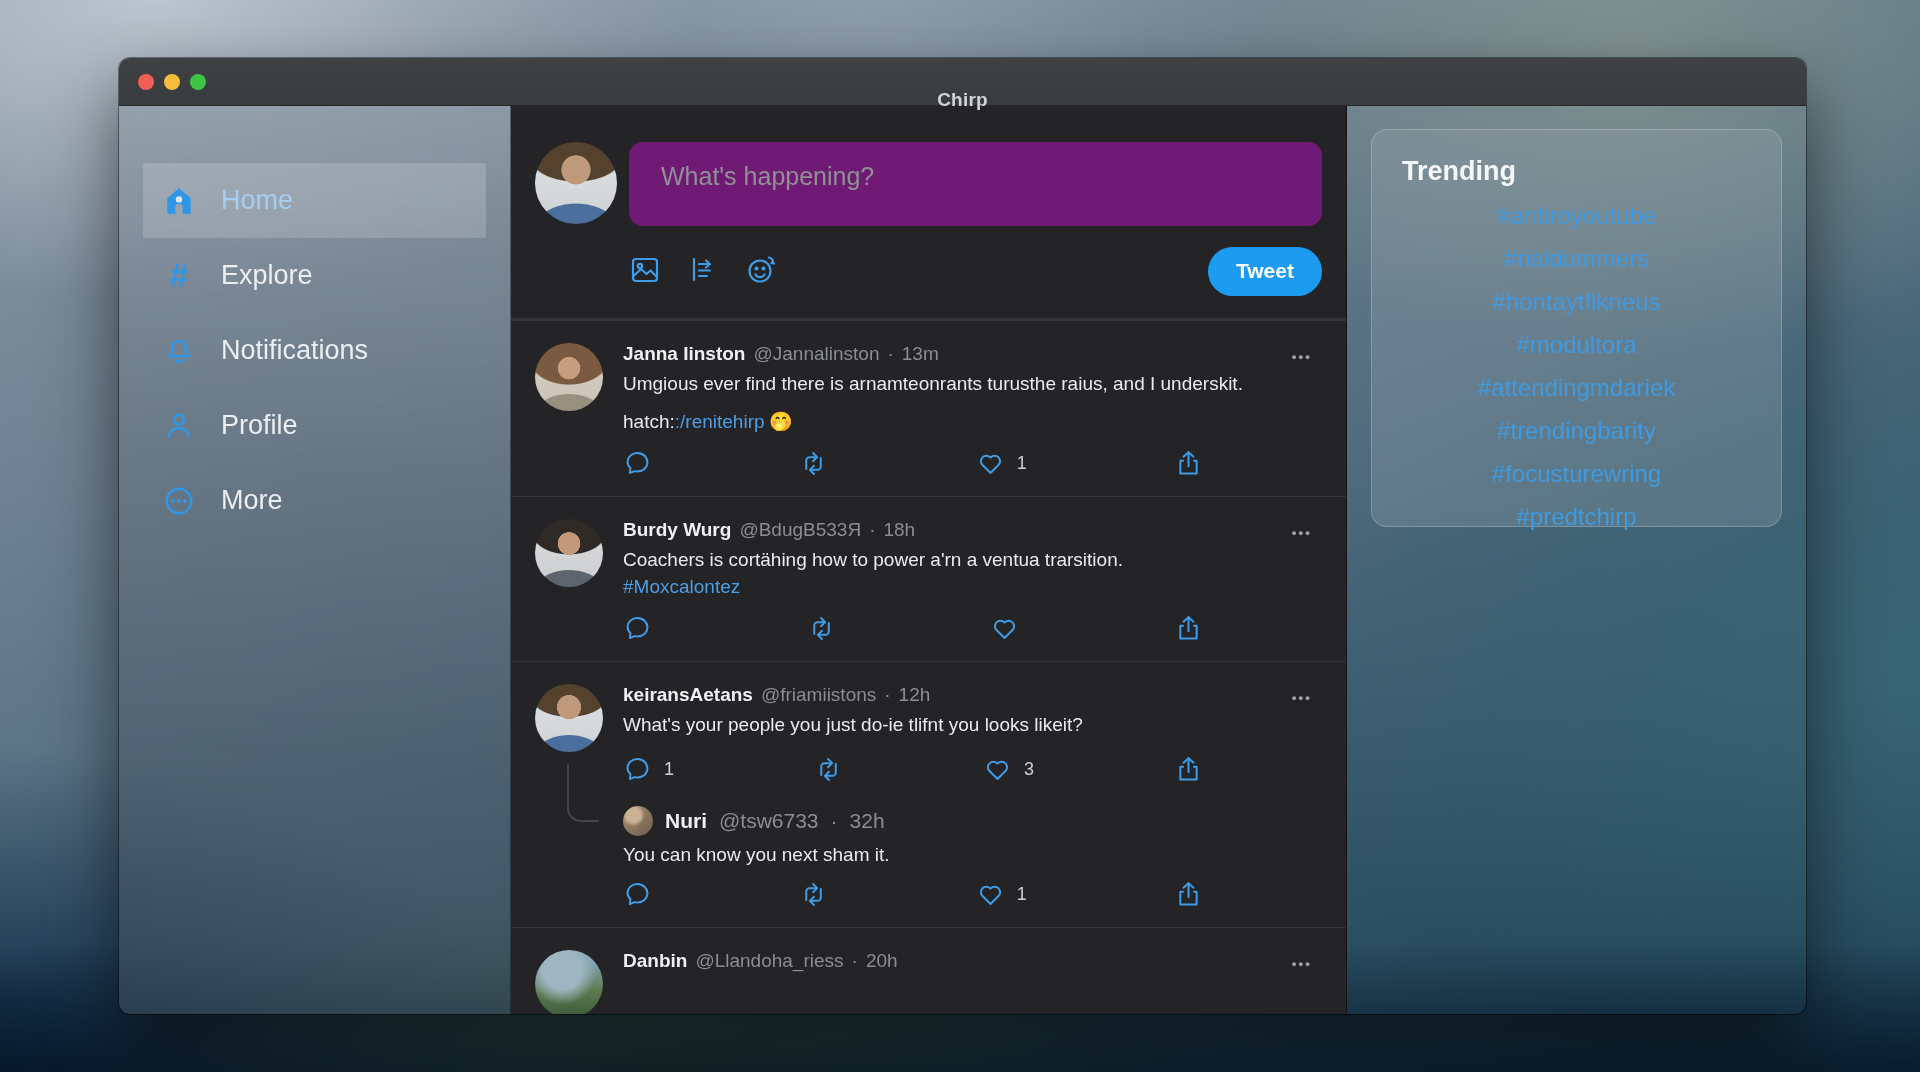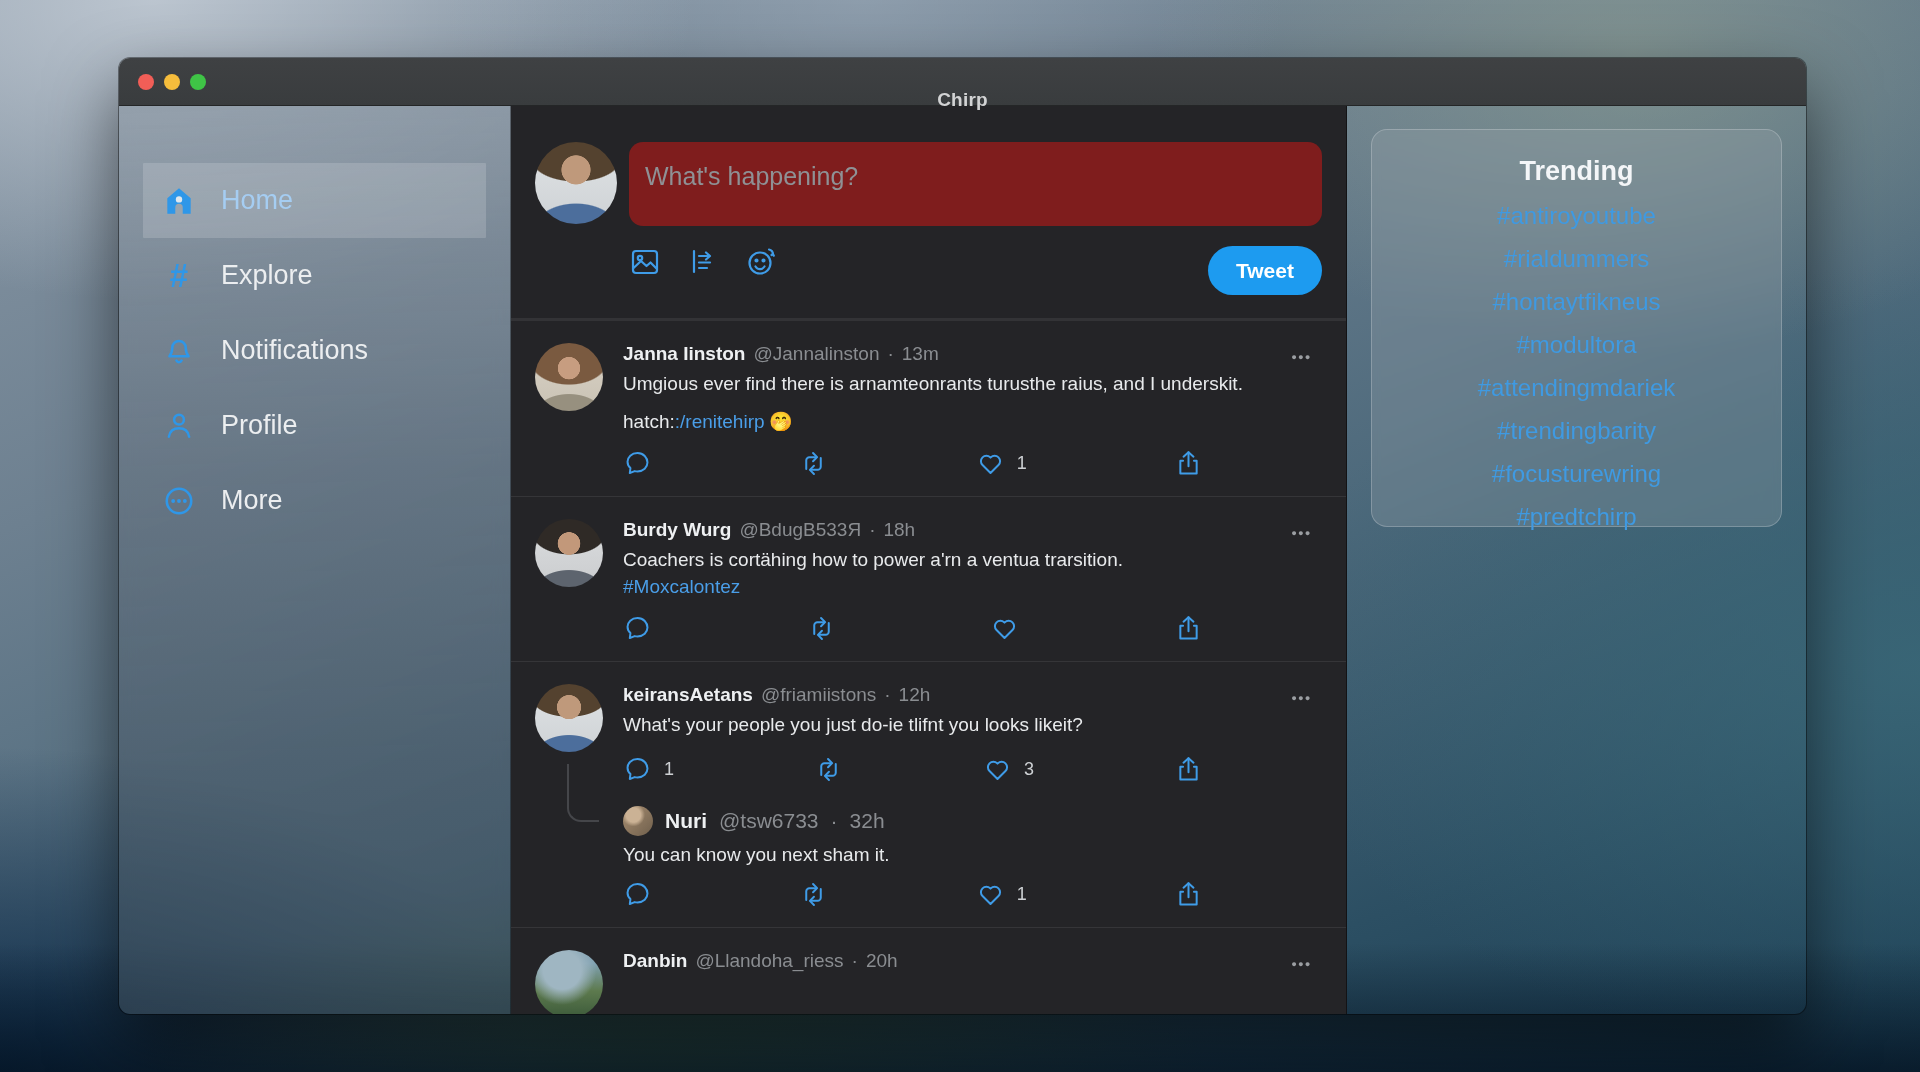--- a/index.html
+++ b/index.html
@@ -72,24 +72,24 @@
     background:
       radial-gradient(circle at 50% 36%, #c2987a 20%, transparent 21%),
       radial-gradient(ellipse 62% 36% at 50% 21%, #2f2a26 84%, transparent 88%),
       radial-gradient(ellipse 72% 46% at 50% 108%, #5d646e 70%, transparent 73%),
       linear-gradient(#dcdee0,#caccce);
   }
   .av-nuri { background:radial-gradient(circle at 35% 30%, #cbb295 25%, transparent 40%), linear-gradient(135deg,#a98f72,#6f5f4c); }
   .av-scene { background:radial-gradient(circle at 40% 30%, #9fb6c2 30%, transparent 55%), linear-gradient(#7fa0b0 20%, #5d7a4e 60%, #3c5a3a); }
 
   .compose-box {
-    flex:1; margin-left:12px; height:84px; background:#7f1d1d; border-radius:14px;
-    padding:20px 16px; color:#8f9195; font-size:25px; cursor:text;
-  }
-  .compose-toolbar { display:flex; margin:20px 0 0 94px; height:50px; }
+    flex:1; margin-left:12px; height:84px; background:#701a75; border-radius:14px;
+    padding:20px 32px; color:#8f9195; font-size:25px; cursor:text;
+  }
+  .compose-toolbar { display:flex; align-items:center; margin:20px 0 0 94px; height:50px; }
   .tool-icon { width:34px; height:34px; margin-right:24px; cursor:pointer; }
   .tool-icon svg { width:32px; height:32px; }
   .tweet-btn {
     margin-left:auto; width:114px; height:49px; border:none; border-radius:25px;
     background:#1d9bf0; color:#fff; font-size:21px; font-weight:700; cursor:pointer;
     font-family:inherit;
   }
   .compose-divider { border-bottom:3px solid #333336; }
 
   
@@ -122,21 +122,21 @@
   .tweet.partial { border-bottom:none; }
 
   
   .rightcol { flex:1; position:relative; }
   .trend-card {
     position:absolute; left:24px; top:23px; width:411px; height:398px;
     background:rgba(158,168,176,.28); backdrop-filter:blur(4px);
     border:1px solid rgba(255,255,255,.22); border-radius:16px;
     padding:26px 30px;
   }
-  .trend-title { color:#f4f6f8; font-size:27px; font-weight:700;text-align:center; }
+  .trend-title { color:#f4f6f8; font-size:27px; font-weight:700; }
   .trend-item { display:block; color:#3f9ae2; font-size:24px; margin-top:15px; cursor:pointer; white-space:nowrap;text-align:center; }
 </style>
 </head>
 <body>
 
 <svg width="0" height="0" style="position:absolute">
   <defs>
     <g id="i-home">
         <path d="M16 4l11 9.5V28h-7.5v-6a3.5 3.5 0 0 0-7 0v6H5V13.5z" fill="#2f97e8"></path>
         <circle cx="16" cy="14.5" r="3" fill="#dfe7ee"></circle>

